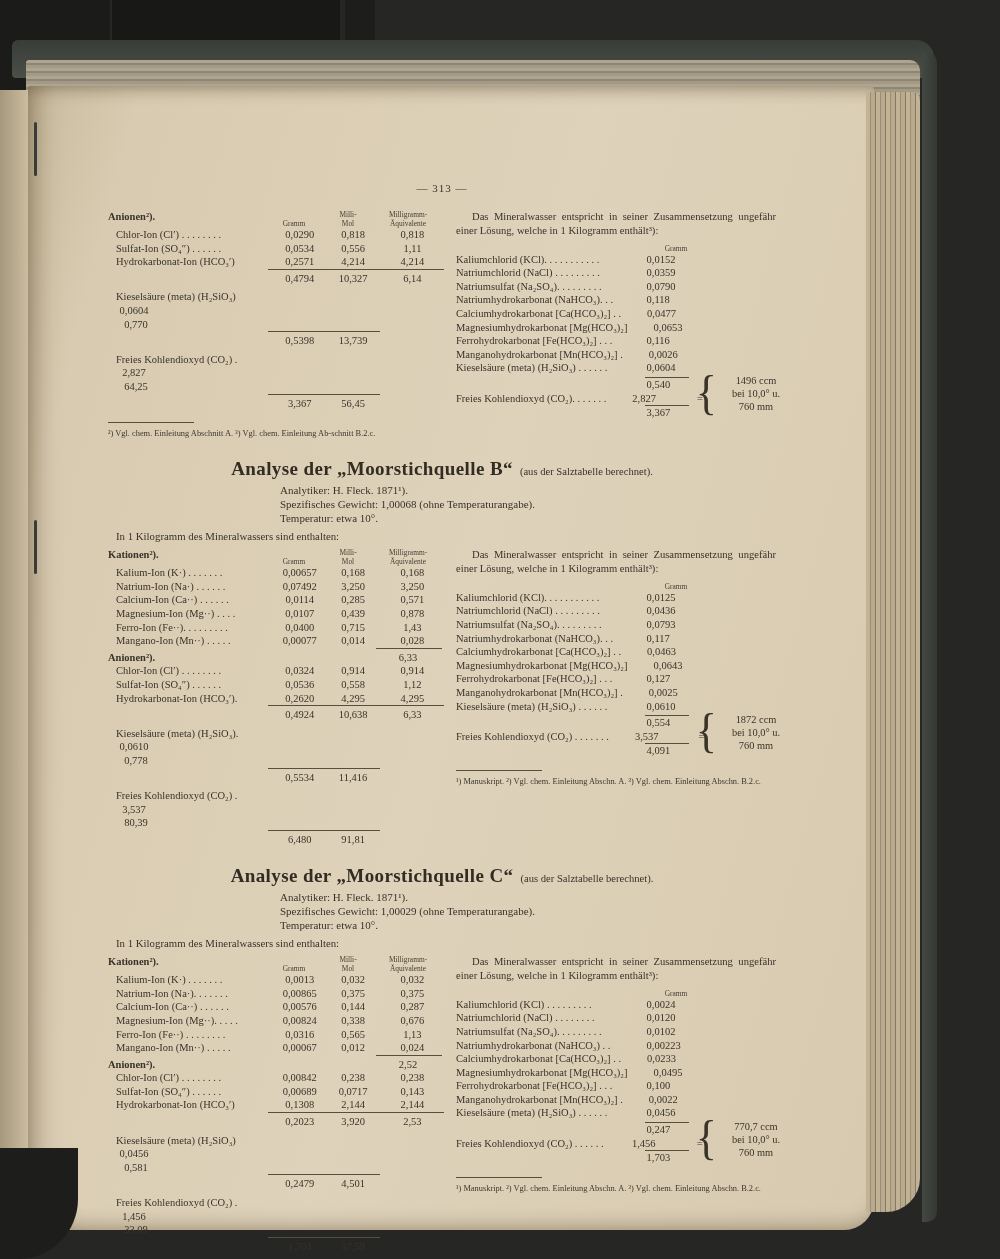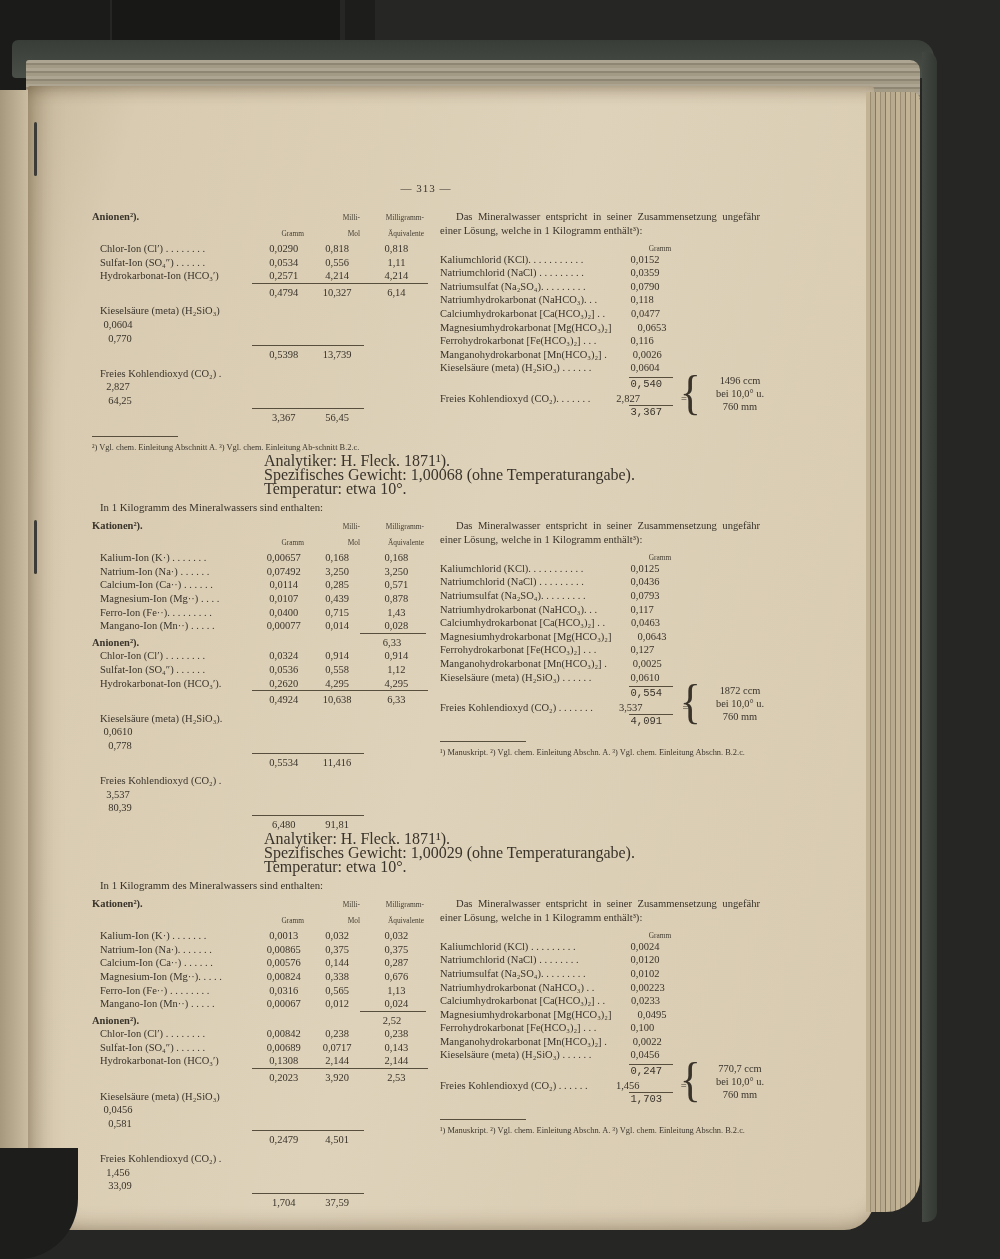--- a/index.html
+++ b/index.html
@@ -12,64 +12,64 @@
   .cover-right{position:absolute;left:922px;top:52px;width:15px;height:1170px;background:linear-gradient(90deg,#434842,#343832);border-radius:0 10px 10px 0;}
   .head-band{position:absolute;left:26px;top:60px;width:894px;height:38px;background:repeating-linear-gradient(180deg,#ada491 0 3px,#8e8673 3px 5px,#a39a86 5px 8px);border-radius:3px 10px 0 0;}
   .left-sliver{position:absolute;left:0;top:90px;width:30px;height:1135px;background:linear-gradient(90deg,#a6987c,#cdbfa3);}
   .page-main{position:absolute;left:28px;top:86px;width:846px;height:1144px;background:linear-gradient(105deg,#c9bb9f 0%,#d8cbb1 10%,#ded2ba 50%,#d7cab0 100%);border-radius:2px 4px 30px 42px;box-shadow:inset 20px 0 26px -14px rgba(90,70,40,.5), inset 0 14px 16px -12px rgba(80,65,40,.45), inset 0 -16px 20px -14px rgba(90,70,45,.4);}
   .fore-edge{position:absolute;left:866px;top:92px;width:54px;height:1120px;background:repeating-linear-gradient(90deg,#c2b395 0 4px,#9b8d72 4px 5px,#b8aa8e 5px 9px,#877960 9px 10px);border-radius:0 8px 34px 0;}
   .stitch{position:absolute;left:34px;width:3px;background:#3c3b38;border-radius:2px;}
   .stitch.s1{top:122px;height:54px;}
   .stitch.s2{top:520px;height:54px;}
   .bottom-wedge{position:absolute;left:0;top:1148px;width:78px;height:111px;background:#1d1d1c;border-radius:0 0 60px 0;}
 
-  .content{position:absolute;left:92px;top:182px;width:668px;color:#39332a;font-size:10.5px;}
+  .content{position:absolute;left:108px;top:182px;width:668px;color:#39332a;font-size:10.5px;}
   .pageno{text-align:center;font-size:11px;letter-spacing:1px;margin-bottom:16px;color:#3a342b;}
 
   .twocol{display:flex;align-items:flex-start;}
   .col-l{width:336px;}
   .col-r{width:320px;margin-left:12px;}
 
   
   .lt-row{display:flex;line-height:13.6px;white-space:nowrap;}
   .lt-row.gap{margin-top:5px;flex-direction:column;}
   .lt-label{width:160px;padding-left:8px;overflow:visible;}
   .lt-label.bold{font-weight:bold;padding-left:0;}
   .lt-g{width:52px;text-align:center;}
   .lt-mol{width:56px;text-align:center;}
   .lt-aeq{width:64px;text-align:center;}
-  .lt-h{font-size:7.4px;line-height:16px;align-self:flex-end;color:#453f33;text-align:right;}
+  .lt-h{font-size:7.4px;line-height:9px;align-self:flex-end;color:#453f33;}
   .lt-rule{border-top:1px solid #574e3e;height:2px;}
   .rule-3{margin-left:160px;width:176px;}
   .rule-2{margin-left:160px;width:112px;}
   .rule-a{margin-left:268px;width:66px;}
 
   
   .intro{margin:0 0 6px 0;text-indent:16px;text-align:justify;line-height:13.8px;font-size:10.6px;}
   .sol-gramm-row{display:flex;}
   .sol-gramm{margin-left:auto;width:50px;text-align:center;font-size:7.4px;line-height:9px;margin-right:75px;color:#453f33;}
   .sol-row{display:flex;line-height:13.6px;white-space:nowrap;gap:24px;}
   .sol-label{width:195px;overflow:visible;}
   .sol-val{width:50px;padding-left:2px;}
   .sol-sp{width:75px;}
   .sol-eq{width:14px;text-align:center;}
   .sol-sp2{width:61px;}
-  .topline{border-top:1px solid #574e3e;font-family:Liberation Mono, monospace;}
+  .topline{border-top:1px solid #574e3e;}
   .sol-end{position:relative;margin-top:2px;}
   .brace-wrap{position:absolute;right:-4px;top:-5px;display:flex;align-items:center;}
   .brace{font-size:44px;line-height:44px;transform:scaleY(1.08);color:#39332a;font-weight:normal;}
   .brace-lines{font-size:10.4px;line-height:13px;text-align:center;margin-left:15px;}
 
   .fnsep{width:86px;border-top:1px solid #574e3e;margin:12px 0 5px 0;}
   .footnote{font-size:8.4px;line-height:11.5px;text-align:justify;color:#3d372d;}
 
   .section-head{text-align:center;margin:18px 0 3px 0;}
   .h-title{font-size:19px;font-weight:bold;letter-spacing:.4px;color:#322c23;}
   .h-suffix{font-size:10.6px;margin-left:7px;}
-  .meta{margin-left:172px;line-height:14.2px;font-size:16px;}
+  .meta{margin-left:172px;line-height:14.2px;font-size:11px;}
   .contains{margin:5px 0 6px 8px;font-size:10.8px;}
   .sec-twocol{margin-top:2px;}
 </style>
 </head>
 <body>
 
 <div class="scene">
   <div class="bg-patch1"></div>
   <div class="bg-patch2"></div>
   <div class="bg-patch3"></div>
@@ -224,20 +224,23 @@
                   <div>1496 ccm</div>
                   <div>bei 10,0° u.</div>
                   <div>760 mm</div>
                 </div>
               </div>
             </div>
           </div>
       </div>
     </div>
 
+    <div class="section-head">
+      <span class="h-title">Analyse der „Moorstichquelle B“</span><span class="h-suffix">(aus der Salztabelle berechnet).</span>
+    </div>
     <div class="meta">
       <div>Analytiker: H. Fleck.  1871¹).</div>
       <div>Spezifisches Gewicht: 1,00068 (ohne Temperaturangabe).</div>
       <div>Temperatur: etwa 10°.</div>
     </div>
     <div class="contains">In 1 Kilogramm des Mineralwassers sind enthalten:</div>
     <div class="twocol sec-twocol">
       <div class="col-l">
         <div>
             <div class="lt-row">
@@ -418,20 +421,23 @@
                   <div>760 mm</div>
                 </div>
               </div>
             </div>
           </div>
         <div class="fnsep"></div>
         <div class="footnote">¹) Manuskript.      ²) Vgl. chem. Einleitung Abschn. A.      ³) Vgl. chem. Einleitung Abschn. B.2.c.</div>
       </div>
     </div>
 
+    <div class="section-head">
+      <span class="h-title">Analyse der „Moorstichquelle C“</span><span class="h-suffix">(aus der Salztabelle berechnet).</span>
+    </div>
     <div class="meta">
       <div>Analytiker: H. Fleck.  1871¹).</div>
       <div>Spezifisches Gewicht: 1,00029 (ohne Temperaturangabe).</div>
       <div>Temperatur: etwa 10°.</div>
     </div>
     <div class="contains">In 1 Kilogramm des Mineralwassers sind enthalten:</div>
     <div class="twocol sec-twocol">
       <div class="col-l">
         <div>
             <div class="lt-row">

